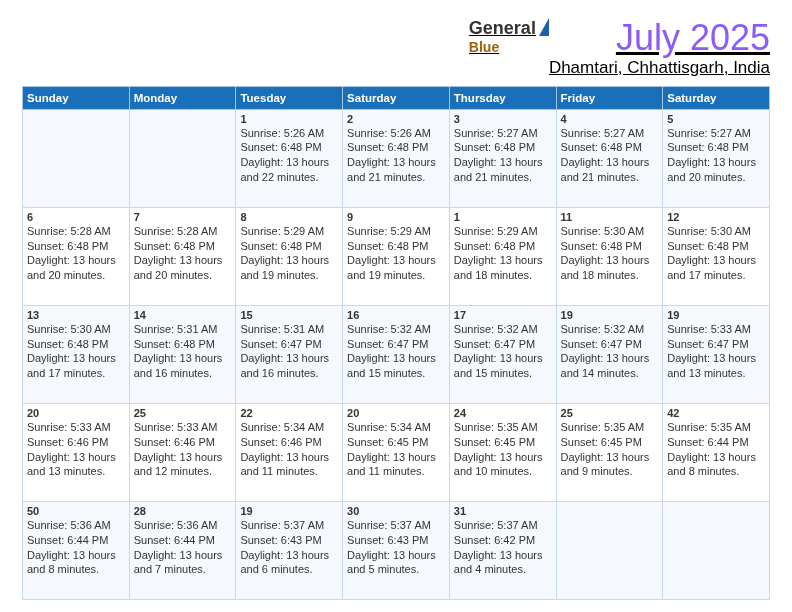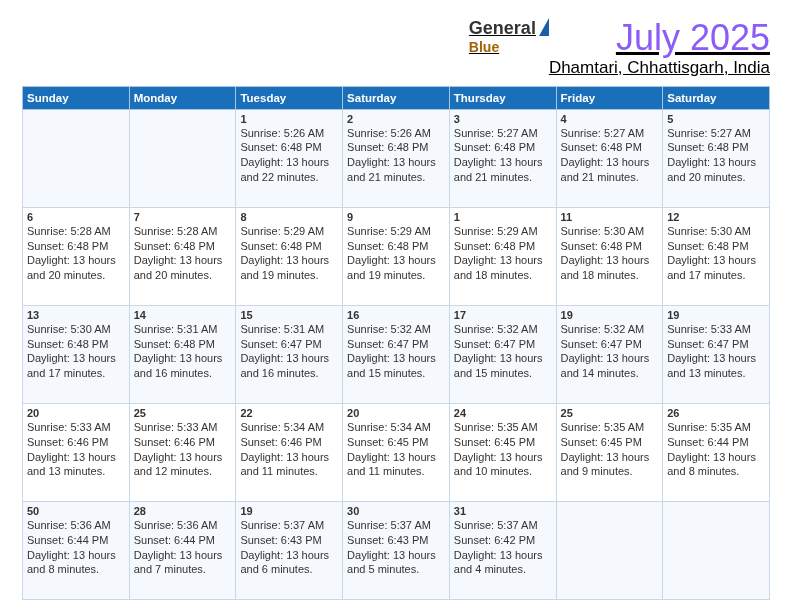--- a/index.html
+++ b/index.html
@@ -166,21 +166,21 @@
           <td><span class="day-num">19</span><span class="cell-text">Sunrise: 5:32 AM<br>Sunset: 6:47 PM<br>Daylight: 13 hours and 14 minutes.</span></td>
           <td><span class="day-num">19</span><span class="cell-text">Sunrise: 5:33 AM<br>Sunset: 6:47 PM<br>Daylight: 13 hours and 13 minutes.</span></td>
         </tr>
         <tr>
           <td><span class="day-num">20</span><span class="cell-text">Sunrise: 5:33 AM<br>Sunset: 6:46 PM<br>Daylight: 13 hours and 13 minutes.</span></td>
           <td><span class="day-num">25</span><span class="cell-text">Sunrise: 5:33 AM<br>Sunset: 6:46 PM<br>Daylight: 13 hours and 12 minutes.</span></td>
           <td><span class="day-num">22</span><span class="cell-text">Sunrise: 5:34 AM<br>Sunset: 6:46 PM<br>Daylight: 13 hours and 11 minutes.</span></td>
           <td><span class="day-num">20</span><span class="cell-text">Sunrise: 5:34 AM<br>Sunset: 6:45 PM<br>Daylight: 13 hours and 11 minutes.</span></td>
           <td><span class="day-num">24</span><span class="cell-text">Sunrise: 5:35 AM<br>Sunset: 6:45 PM<br>Daylight: 13 hours and 10 minutes.</span></td>
           <td><span class="day-num">25</span><span class="cell-text">Sunrise: 5:35 AM<br>Sunset: 6:45 PM<br>Daylight: 13 hours and 9 minutes.</span></td>
-          <td><span class="day-num">26</span><span class="cell-text">Sunrise: 5:35 AM<br>Sunset: 6:44 PM<br>Daylight: 13 hours and 8 minutes.</span></td>
+          <td><span class="day-num">42</span><span class="cell-text">Sunrise: 5:35 AM<br>Sunset: 6:44 PM<br>Daylight: 13 hours and 8 minutes.</span></td>
         </tr>
         <tr>
           <td><span class="day-num">50</span><span class="cell-text">Sunrise: 5:36 AM<br>Sunset: 6:44 PM<br>Daylight: 13 hours and 8 minutes.</span></td>
           <td><span class="day-num">28</span><span class="cell-text">Sunrise: 5:36 AM<br>Sunset: 6:44 PM<br>Daylight: 13 hours and 7 minutes.</span></td>
           <td><span class="day-num">19</span><span class="cell-text">Sunrise: 5:37 AM<br>Sunset: 6:43 PM<br>Daylight: 13 hours and 6 minutes.</span></td>
           <td><span class="day-num">30</span><span class="cell-text">Sunrise: 5:37 AM<br>Sunset: 6:43 PM<br>Daylight: 13 hours and 5 minutes.</span></td>
           <td><span class="day-num">31</span><span class="cell-text">Sunrise: 5:37 AM<br>Sunset: 6:42 PM<br>Daylight: 13 hours and 4 minutes.</span></td>
           <td class="empty-cell"></td>
           <td class="empty-cell"></td>
         </tr>

